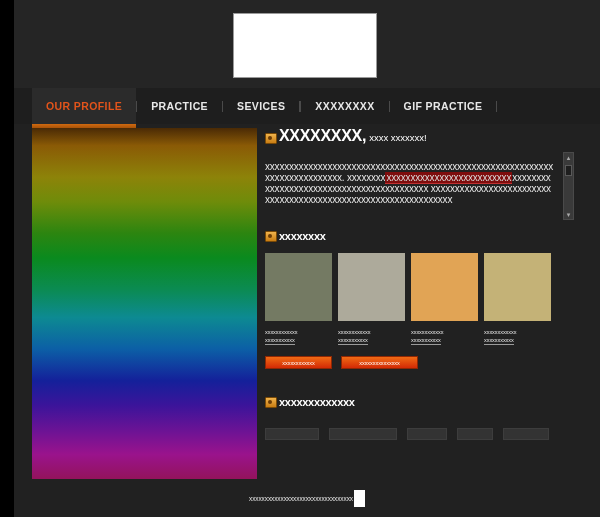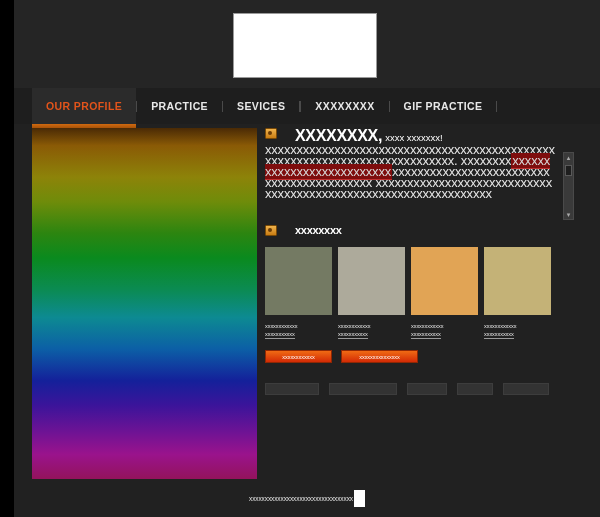--- a/index.html
+++ b/index.html
@@ -136,22 +136,22 @@
     position: absolute;
     left: 251px;
     top: 0;
     width: 290px;
     height: 351px;
   }
 
   
   .section-head {
     display: flex;
-    align-items: flex-start;
-    gap: 18px;
+    align-items: flex-end;
+    gap: 2px;
   }
   .head-icon {
     width: 12px;
     height: 11px;
     flex: 0 0 12px;
     background: linear-gradient(#f0b34c, #c97d13);
     border: 1px solid #7a4a07;
     border-radius: 1px;
     box-sizing: border-box;
     position: relative;
@@ -178,22 +178,23 @@
     font-weight: normal;
     letter-spacing: 0;
     margin-left: 3px;
   }
   .head-title.small {
     font-size: 11px;
   }
 
   
   .intro {
+    margin-top: 17px;
     color: #e6e6e6;
-    font-size: 13px;
+    font-size: 10px;
     line-height: 11px;
     letter-spacing: -0.2px;
     word-break: break-all;
   }
   .intro .hl {
     background: #7e0d0d;
     color: #d8d8d8;
     border-bottom: 1px solid #c03030;
     padding: 0 1px;
   }
@@ -422,20 +423,24 @@
               <span class="l2">xxxxxxxxxxx</span>
             </div>
           </div>
         </div>
 
         <div class="btn-row">
           <div class="obtn b0">xxxxxxxxxxxx</div>
           <div class="obtn b1">xxxxxxxxxxxxxxx</div>
         </div>
 
+        <div class="section-head bottom-head">
+          <span class="head-icon"></span>
+          <span class="head-title small">xxxxxxxxxxxxx</span>
+        </div>
 
         <div class="gray-row">
           <div class="gray-block" style="width:54px"></div>
           <div class="gray-block" style="width:68px"></div>
           <div class="gray-block" style="width:40px"></div>
           <div class="gray-block" style="width:36px"></div>
           <div class="gray-block" style="width:46px"></div>
         </div>
       </div>
 

